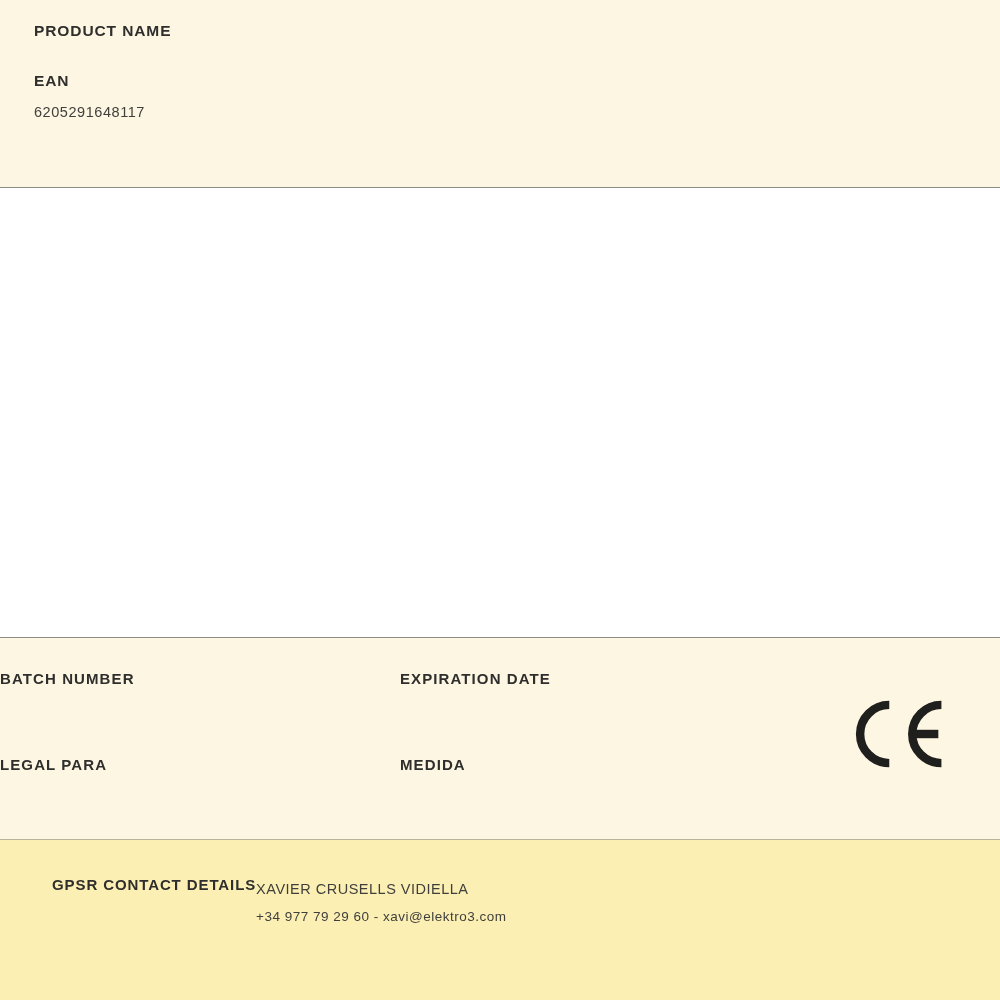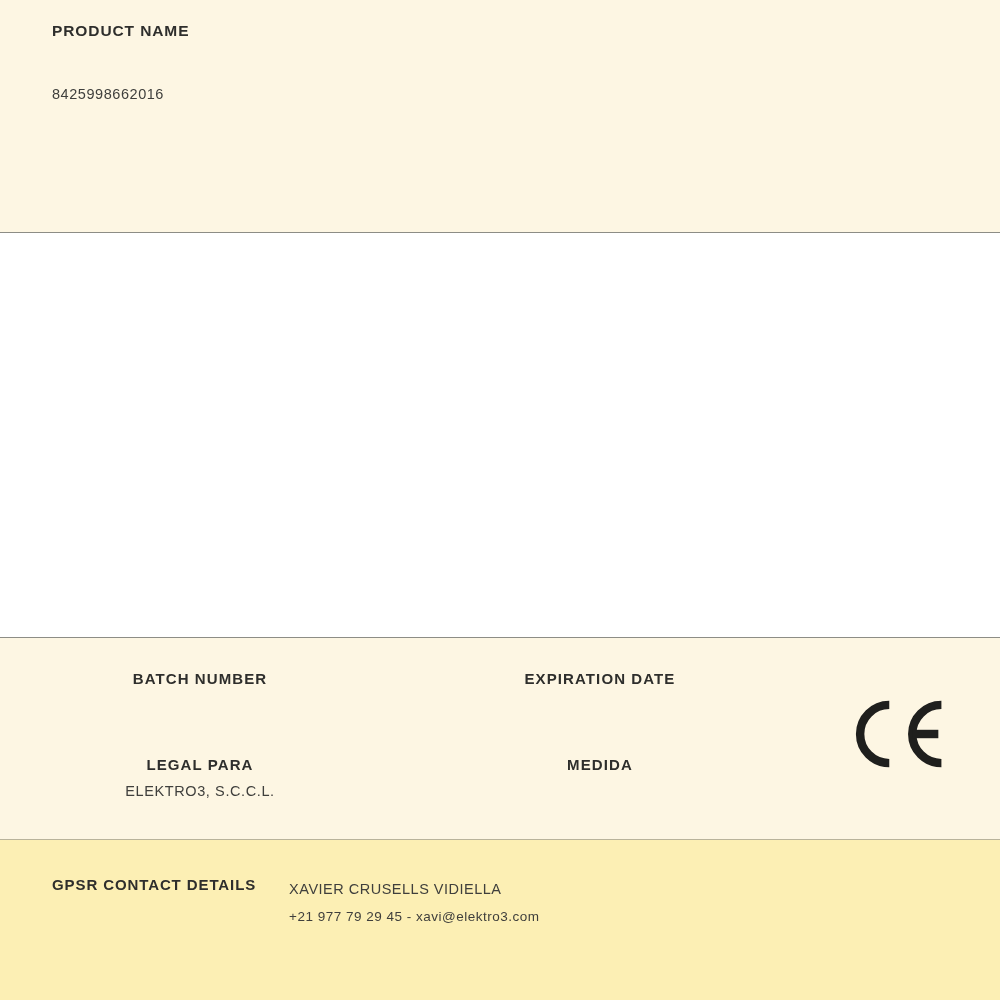--- a/index.html
+++ b/index.html
@@ -19,23 +19,23 @@
     width: 1000px;
     height: 1000px;
     display: flex;
     flex-direction: column;
     background: #ffffff;
   }
 
   
   .top-band {
     background: #fdf6e3;
-    height: 233px;
+    height: 188px;
     box-sizing: border-box;
-    padding: 22px 52px 0 52px;
+    padding: 22px 52px 0 34px;
     border-bottom: 1px solid #8d8d86;
     position: relative;
   }
   .field-label {
     font-size: 15.5px;
     font-weight: bold;
     letter-spacing: 0.9px;
     color: #2e2e2c;
     margin: 0;
   }
@@ -64,21 +64,21 @@
     box-sizing: border-box;
     position: relative;
     border-bottom: 1px solid #b9b39b;
   }
   .grid-row {
     display: flex;
     width: 100%;
   }
   .grid-cell {
     width: 400px;
-    text-align: center;
+    text-align: left;
     box-sizing: border-box;
   }
   .cell-label {
     font-size: 15px;
     font-weight: bold;
     letter-spacing: 1.1px;
     color: #2e2e2c;
   }
   .cell-value {
     font-size: 14.5px;
@@ -101,21 +101,20 @@
 
   
   .footer {
     background: #fcefb4;
     height: 160px;
     box-sizing: border-box;
     padding: 36px 52px 0 52px;
     display: flex;
     justify-content: space-between;
     align-items: flex-start;
-    gap: 33px;
   }
   .footer-label {
     font-size: 15px;
     font-weight: bold;
     letter-spacing: 0.9px;
     color: #2e2e2c;
     white-space: nowrap;
   }
   .footer-lines {
     line-height: 27px;
@@ -134,21 +133,22 @@
 <body>
 
 <div class="sheet">
 
   <div class="top-band">
     <div>
       <div class="field-label">PRODUCT NAME</div>
     </div>
     <div class="block-gap"></div>
     <div>
-      <div class="field-value">8425998662016</div>
+      <div class="field-label">EAN</div>
+      <div class="field-value">6205291648117</div>
     </div>
   </div>
 
   <div class="middle"></div>
 
   <div class="lower-band">
 
     <div class="grid-row row1">
       <div class="grid-cell">
         <div class="cell-label">BATCH NUMBER</div>
@@ -156,37 +156,36 @@
       </div>
       <div class="grid-cell">
         <div class="cell-label">EXPIRATION DATE</div>
         <div class="cell-value"></div>
       </div>
     </div>
 
     <div class="grid-row row2">
       <div class="grid-cell">
         <div class="cell-label">LEGAL PARA</div>
-        <div class="cell-value">ELEKTRO3, S.C.C.L.</div>
       </div>
       <div class="grid-cell">
         <div class="cell-label">MEDIDA</div>
       </div>
     </div>
 
     <div class="ce-mark">
       <svg viewBox="0 0 120 92" width="92" height="72" aria-hidden="true">
         <path d="M46 8 A38 38 0 1 0 46 84" fill="none" stroke="#1f1f1d" stroke-width="11"></path>
         <path d="M114 8 A38 38 0 1 0 114 84" fill="none" stroke="#1f1f1d" stroke-width="11"></path>
         <rect x="76" y="40.5" width="34" height="11" fill="#1f1f1d"></rect>
       </svg>
     </div>
   </div>
 
   <div class="footer">
     <div class="footer-label">GPSR CONTACT DETAILS</div>
     <div class="footer-lines">
       <div class="footer-line">XAVIER CRUSELLS VIDIELLA</div>
-      <div class="footer-line small">+21 977 79 29 45 - xavi@elektro3.com</div>
+      <div class="footer-line small">+34 977 79 29 60 - xavi@elektro3.com</div>
     </div>
   </div>
 
 </div>
 
 </body></html>

